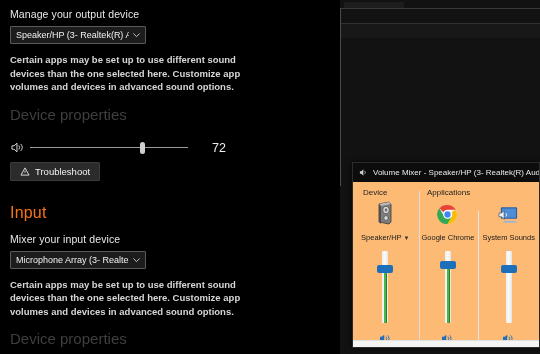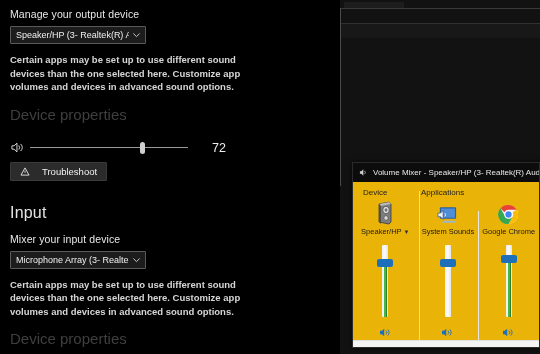--- a/index.html
+++ b/index.html
@@ -43,41 +43,41 @@
   .desc {
     font-size: 9.5px; color: #d6d6d6; line-height: 13.5px;
     width: 232px;
     font-weight: bold;
   }
   .link-dim {
     font-size: 15px; color: #3f3f3f; line-height: 13px; margin-top: 6px;
   }
 
   .section-head {
-    font-size: 16px; color: #e5e5e5; font-weight: 400; letter-spacing: .2px;
+    font-size: 16px; color: #f97316; font-weight: 400; letter-spacing: .2px;
   }
 
   
   .slider-row { display: flex; align-items: flex-end; height: 18px; }
   .spk-icon { width: 17px; height: 14px; display:flex; align-items:center; justify-content:flex-start; }
   .track-wrap { position: relative; width: 158px; height: 14px; margin-left: 3px; }
   .track-base {
     position: absolute; left: 0; top: 6px; width: 100%; height: 1.5px;
     background: #9a9a9a;
   }
   .track-thumb {
     position: absolute; top: 1px; width: 5px; height: 12px;
     background: #cfcfcf; border-radius: 2.5px;
   }
   .volume-number {
     font-size: 12.5px; color: #efefef; margin-left: 24px; line-height: 14px;
   }
 
   .btn-troubleshoot {
-    display: inline-flex; align-items: center; gap: 12px;
+    display: inline-flex; align-items: center; gap: 5px;
     height: 19px; padding: 0 9px;
     background: #2b2b2b; border: 1px solid #3a3a3a; border-radius: 1px;
     font-size: 9.5px; color: #f2f2f2; white-space: nowrap;
   }
   .warn-ico { width: 10px; height: 9px; display:flex; align-items:center; }
 
   
   .bg-window {
     position: absolute; left: 340px; top: 0; width: 200px; height: 354px;
     background: #121212;
@@ -110,40 +110,40 @@
     border: 1px solid #2b2b2b;
     box-shadow: 0 0 6px rgba(0,0,0,.75);
     overflow: hidden;
   }
   .mixer-title {
     height: 19px; background: #0c0c0c; color: #eaeaea;
     display: flex; align-items: center; gap: 5px;
     padding-left: 6px; font-size: 8px; white-space: nowrap; overflow: hidden;
   }
   .mixer-title .tico { width: 9px; height: 9px; display:flex; align-items:center; justify-content:center; }
-  .mixer-body { background: #eab308; height: 167px; position: relative; padding: 6px 0 0 0; }
+  .mixer-body { background: #fdba74; height: 167px; position: relative; padding: 6px 0 0 0; }
 
   .col-heads { display: flex; font-size: 8px; color: #222; padding-left: 10px; }
   .col-heads .h-device { width: 58px; }
-  .col-heads .h-apps { width: 110px; }
+  .col-heads .h-apps { width: 110px; padding-left: 6px; }
 
   .channels { display: flex; position: relative; margin-top: 2px; }
   .divider {
     position: absolute; top: -8px; left: 66px; width: 1px; height: 150px;
     background: #dcdcdc;
   }
   .divider2 {
     position: absolute; top: 12px; left: 125px; width: 1px; height: 130px;
     background: #e6e6e6;
   }
   .chan { width: 62px; display: flex; flex-direction: column; align-items: center; }
   .chan.first { width: 66px; }
   .chan-ico { height: 26px; display:flex; align-items:flex-end; justify-content:center; }
   .chan-name {
-    font-size: 7.5px; color: #1b1b1b; margin-top: 2px;
+    font-size: 7.5px; color: #1b1b1b; margin-top: 8px;
     display: flex; align-items: center; gap: 2px; white-space: nowrap;
   }
   .chan-name .caret { font-size: 6px; color: #333; }
 
   .vslider { position: relative; width: 14px; height: 72px; margin-top: 9px; }
   .vtrack {
     position: absolute; left: 4px; top: 0; width: 6px; height: 100%;
     background: linear-gradient(to right,#efefef,#fbfbfb,#e4e4e4);
     border-radius: 1px;
   }
@@ -315,47 +315,20 @@
             <svg width="13" height="11" viewBox="0 0 14 12">
               <path d="M1 4.2 H3 L5.6 2 V10 L3 7.8 H1 Z" fill="#1d6fba"></path>
               <path d="M7.4 4 A2.6 2.6 0 0 1 7.4 8" fill="none" stroke="#1d6fba" stroke-width="1"></path>
               <path d="M9.4 2.6 A4.6 4.6 0 0 1 9.4 9.4" fill="none" stroke="#1d6fba" stroke-width="1"></path>
             </svg>
           </div>
         </div>
 
         <div class="chan">
           <div class="chan-ico">
-            <svg width="21" height="20" viewBox="0 0 22 20">
-              <rect x="3" y="2" width="17" height="12" rx="1" fill="#2b5fa8"></rect>
-              <rect x="4.2" y="3.2" width="14.6" height="9.6" fill="#4f8ed6"></rect>
-              <path d="M7 16 H18 L20 18 H5 Z" fill="#9fb6cf"></path>
-              <path d="M1 8 H3.6 L6.4 5.2 V14.6 L3.6 11.8 H1 Z" fill="#f0f0f0" stroke="#2a4e7a" stroke-width=".7" stroke-linejoin="round"></path>
-              <path d="M8 8 A2.4 2.4 0 0 1 8 11.8" fill="none" stroke="#f0f0f0" stroke-width="1"></path>
-            </svg>
-          </div>
-          <div class="chan-name">
-            <span>System Sounds</span>
-          </div>
-          <div class="vslider">
-            <div class="vtrack"></div>
-
-            <div class="vthumb" style="top: 14.08px;"></div>
-          </div>
-          <div class="mute-ico">
-            <svg width="13" height="11" viewBox="0 0 14 12">
-              <path d="M1 4.2 H3 L5.6 2 V10 L3 7.8 H1 Z" fill="#1d6fba"></path>
-              <path d="M7.4 4 A2.6 2.6 0 0 1 7.4 8" fill="none" stroke="#1d6fba" stroke-width="1"></path>
-              <path d="M9.4 2.6 A4.6 4.6 0 0 1 9.4 9.4" fill="none" stroke="#1d6fba" stroke-width="1"></path>
-            </svg>
-          </div>
-        </div>
-
-        <div class="chan">
-          <div class="chan-ico">
             <svg width="21" height="21" viewBox="0 0 22 22">
               <circle cx="11" cy="11" r="10" fill="#f5f5f5"></circle>
               <path d="M11 1 A10 10 0 0 1 19.7 6.1 L11 6.1 A4.9 4.9 0 0 0 6.7 8.6 L2.6 4.5 A10 10 0 0 1 11 1 Z" fill="#ea4335"></path>
               <path d="M19.7 6.1 A10 10 0 0 1 11 21 L15.3 13.4 A4.9 4.9 0 0 0 15.3 8.6 Z" fill="#fbbc05"></path>
               <path d="M11 21 A10 10 0 0 1 2.6 4.5 L6.9 12 A4.9 4.9 0 0 0 15.3 13.4 Z" fill="#34a853"></path>
               <circle cx="11" cy="11" r="4.5" fill="#ffffff"></circle>
               <circle cx="11" cy="11" r="3.3" fill="#4285f4"></circle>
             </svg>
           </div>
           <div class="chan-name">
@@ -368,19 +341,46 @@
             <div class="vthumb" style="top: 10.24px;"></div>
           </div>
           <div class="mute-ico">
             <svg width="13" height="11" viewBox="0 0 14 12">
               <path d="M1 4.2 H3 L5.6 2 V10 L3 7.8 H1 Z" fill="#1d6fba"></path>
               <path d="M7.4 4 A2.6 2.6 0 0 1 7.4 8" fill="none" stroke="#1d6fba" stroke-width="1"></path>
               <path d="M9.4 2.6 A4.6 4.6 0 0 1 9.4 9.4" fill="none" stroke="#1d6fba" stroke-width="1"></path>
             </svg>
           </div>
         </div>
+
+        <div class="chan">
+          <div class="chan-ico">
+            <svg width="21" height="20" viewBox="0 0 22 20">
+              <rect x="3" y="2" width="17" height="12" rx="1" fill="#2b5fa8"></rect>
+              <rect x="4.2" y="3.2" width="14.6" height="9.6" fill="#4f8ed6"></rect>
+              <path d="M7 16 H18 L20 18 H5 Z" fill="#9fb6cf"></path>
+              <path d="M1 8 H3.6 L6.4 5.2 V14.6 L3.6 11.8 H1 Z" fill="#f0f0f0" stroke="#2a4e7a" stroke-width=".7" stroke-linejoin="round"></path>
+              <path d="M8 8 A2.4 2.4 0 0 1 8 11.8" fill="none" stroke="#f0f0f0" stroke-width="1"></path>
+            </svg>
+          </div>
+          <div class="chan-name">
+            <span>System Sounds</span>
+          </div>
+          <div class="vslider">
+            <div class="vtrack"></div>
+
+            <div class="vthumb" style="top: 14.08px;"></div>
+          </div>
+          <div class="mute-ico">
+            <svg width="13" height="11" viewBox="0 0 14 12">
+              <path d="M1 4.2 H3 L5.6 2 V10 L3 7.8 H1 Z" fill="#1d6fba"></path>
+              <path d="M7.4 4 A2.6 2.6 0 0 1 7.4 8" fill="none" stroke="#1d6fba" stroke-width="1"></path>
+              <path d="M9.4 2.6 A4.6 4.6 0 0 1 9.4 9.4" fill="none" stroke="#1d6fba" stroke-width="1"></path>
+            </svg>
+          </div>
+        </div>
       </div>
 
       <div class="mixer-footer"></div>
     </div>
   </div>
 
 </div>
 
 </body></html>

